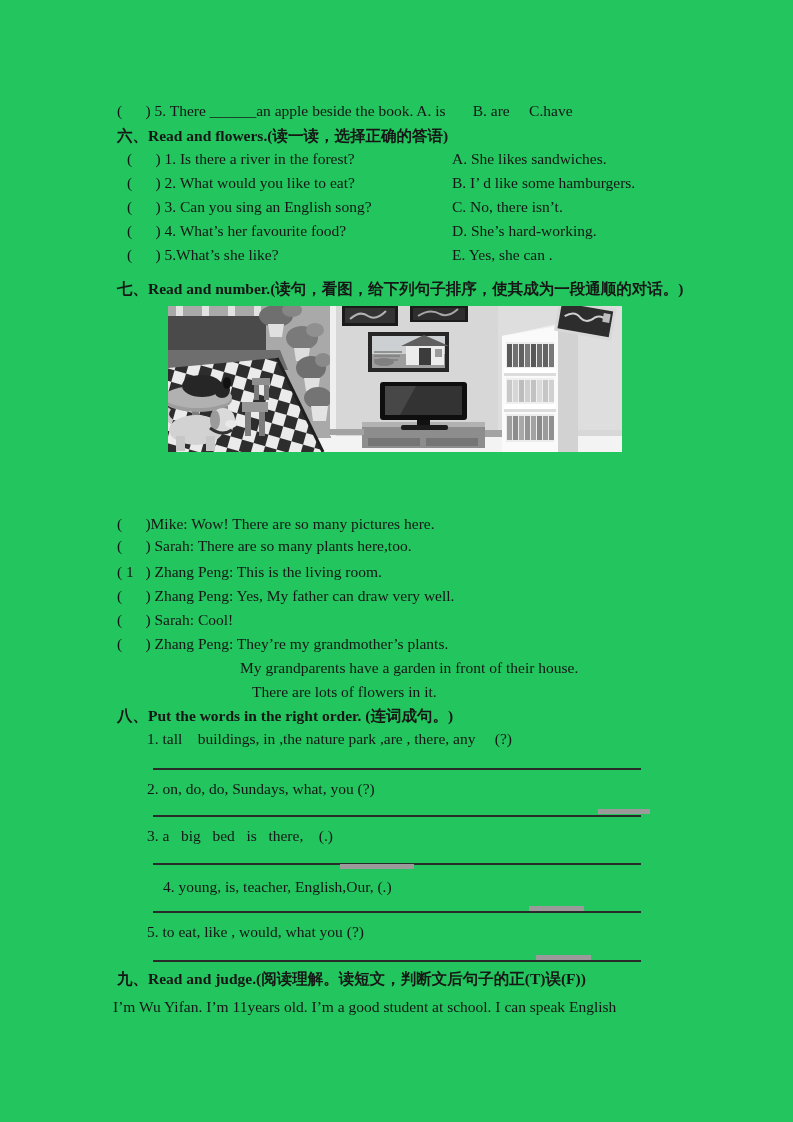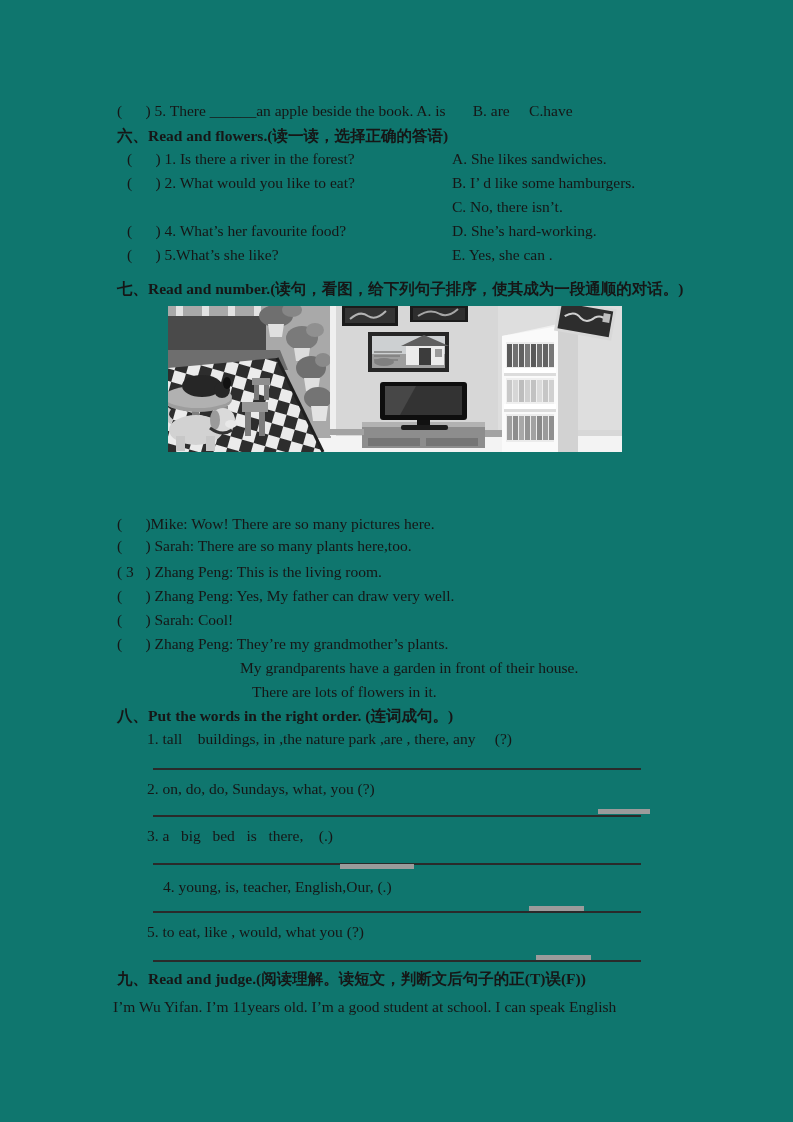--- a/index.html
+++ b/index.html
@@ -1,16 +1,16 @@
 <!DOCTYPE html>
 <html><head>
 <meta charset="utf-8">
 <style>
   html,body{margin:0;padding:0;background:#ffffff;}
-  .page{position:relative;width:793px;height:1122px;background:#0f766e;overflow:hidden;
+  .page{position:relative;width:793px;height:1122px;background:#22c55e;overflow:hidden;
         font-family:"Liberation Serif","DejaVu Serif",serif;font-size:15.5px;line-height:20px;color:#161616;}
   .line{position:absolute;white-space:pre;}
   .b{font-weight:bold;}
   .row{position:absolute;left:0;top:0;width:730px;height:22px;white-space:pre;}
   .row .q{position:absolute;left:127px;}
   .row .a{position:absolute;left:452px;}
   .wrapblock{position:absolute;line-height:29px;white-space:normal;font-weight:bold;}
   .ul{position:absolute;height:2px;background:#2a2a2a;}
   .dash{position:absolute;height:5px;background:#9b9b9b;}
   .illus{position:absolute;left:168px;top:306px;width:454px;height:146px;}
@@ -19,21 +19,21 @@
 <body>
 
 <div class="page">
 
   <div class="line" style="top:101px;left:117px">(      ) 5. There ______an apple beside the book. A. is       B. are     C.have</div>
 
   <div class="line b" style="top:126px;left:117px"><span>六、</span><span>Read and flowers.</span><span>(读一读，选择正确的答语)</span></div>
 
   <div class="row" style="top:149px"><span class="q">(      ) 1. Is there a river in the forest?</span><span class="a">A. She likes sandwiches.</span></div>
   <div class="row" style="top:173px"><span class="q">(      ) 2. What would you like to eat?</span><span class="a">B. I’ d like some hamburgers.</span></div>
-  <div class="row" style="top:197px"><span class="a">C. No, there isn’t.</span></div>
+  <div class="row" style="top:197px"><span class="q">(      ) 3. Can you sing an English song?</span><span class="a">C. No, there isn’t.</span></div>
   <div class="row" style="top:221px"><span class="q">(      ) 4. What’s her favourite food?</span><span class="a">D. She’s hard-working.</span></div>
   <div class="row" style="top:245px"><span class="q">(      ) 5.What’s she like?</span><span class="a">E. Yes, she can .</span></div>
 
   <div class="wrapblock" style="top:274px;left:117px;width:568px"><span>七、</span><span>Read and number.</span><span>(读句，看图，给下列句子排序，使其成为一段通顺的对话。)</span></div>
 
   <div class="illus">
     <svg width="454" height="146" viewBox="0 0 454 146">
       <defs>
         <pattern id="chk" width="24" height="24" patternUnits="userSpaceOnUse" patternTransform="rotate(16)">
           <rect width="24" height="24" fill="#ebebeb"></rect>
@@ -188,21 +188,21 @@
         <rect x="388" y="-2" width="58" height="32" fill="#d8d8d8"></rect>
         <rect x="391" y="1" width="52" height="26" fill="#2d2d2d"></rect>
         <path d="M396,14 q9,-8 16,-1 q7,5 14,-3 q6,-4 12,1" stroke="#cfcfcf" stroke-width="2" fill="none"></path>
         <rect x="434" y="4" width="7" height="9" fill="#bdbdbd"></rect>
       </g>
     </svg>
   </div>
 
   <div class="line" style="top:514px;left:117px">(      )Mike: Wow! There are so many pictures here.</div>
   <div class="line" style="top:536px;left:117px">(      ) Sarah: There are so many plants here,too.</div>
-  <div class="line" style="top:562px;left:117px">( 3   ) Zhang Peng: This is the living room.</div>
+  <div class="line" style="top:562px;left:117px">( 1   ) Zhang Peng: This is the living room.</div>
   <div class="line" style="top:586px;left:117px">(      ) Zhang Peng: Yes, My father can draw very well.</div>
   <div class="line" style="top:610px;left:117px">(      ) Sarah: Cool!</div>
   <div class="line" style="top:634px;left:117px">(      ) Zhang Peng: They’re my grandmother’s plants.</div>
   <div class="line" style="top:658px;left:240px">My grandparents have a garden in front of their house.</div>
   <div class="line" style="top:682px;left:252px">There are lots of flowers in it.</div>
 
   <div class="line b" style="top:706px;left:117px"><span>八、</span><span>Put the words in the right order. </span><span>(连词成句。)</span></div>
 
   <div class="line" style="top:729px;left:147px">1. tall    buildings, in ,the nature park ,are , there, any     (?)</div>
   <div class="ul" style="top:768px;left:153px;width:488px"></div>

